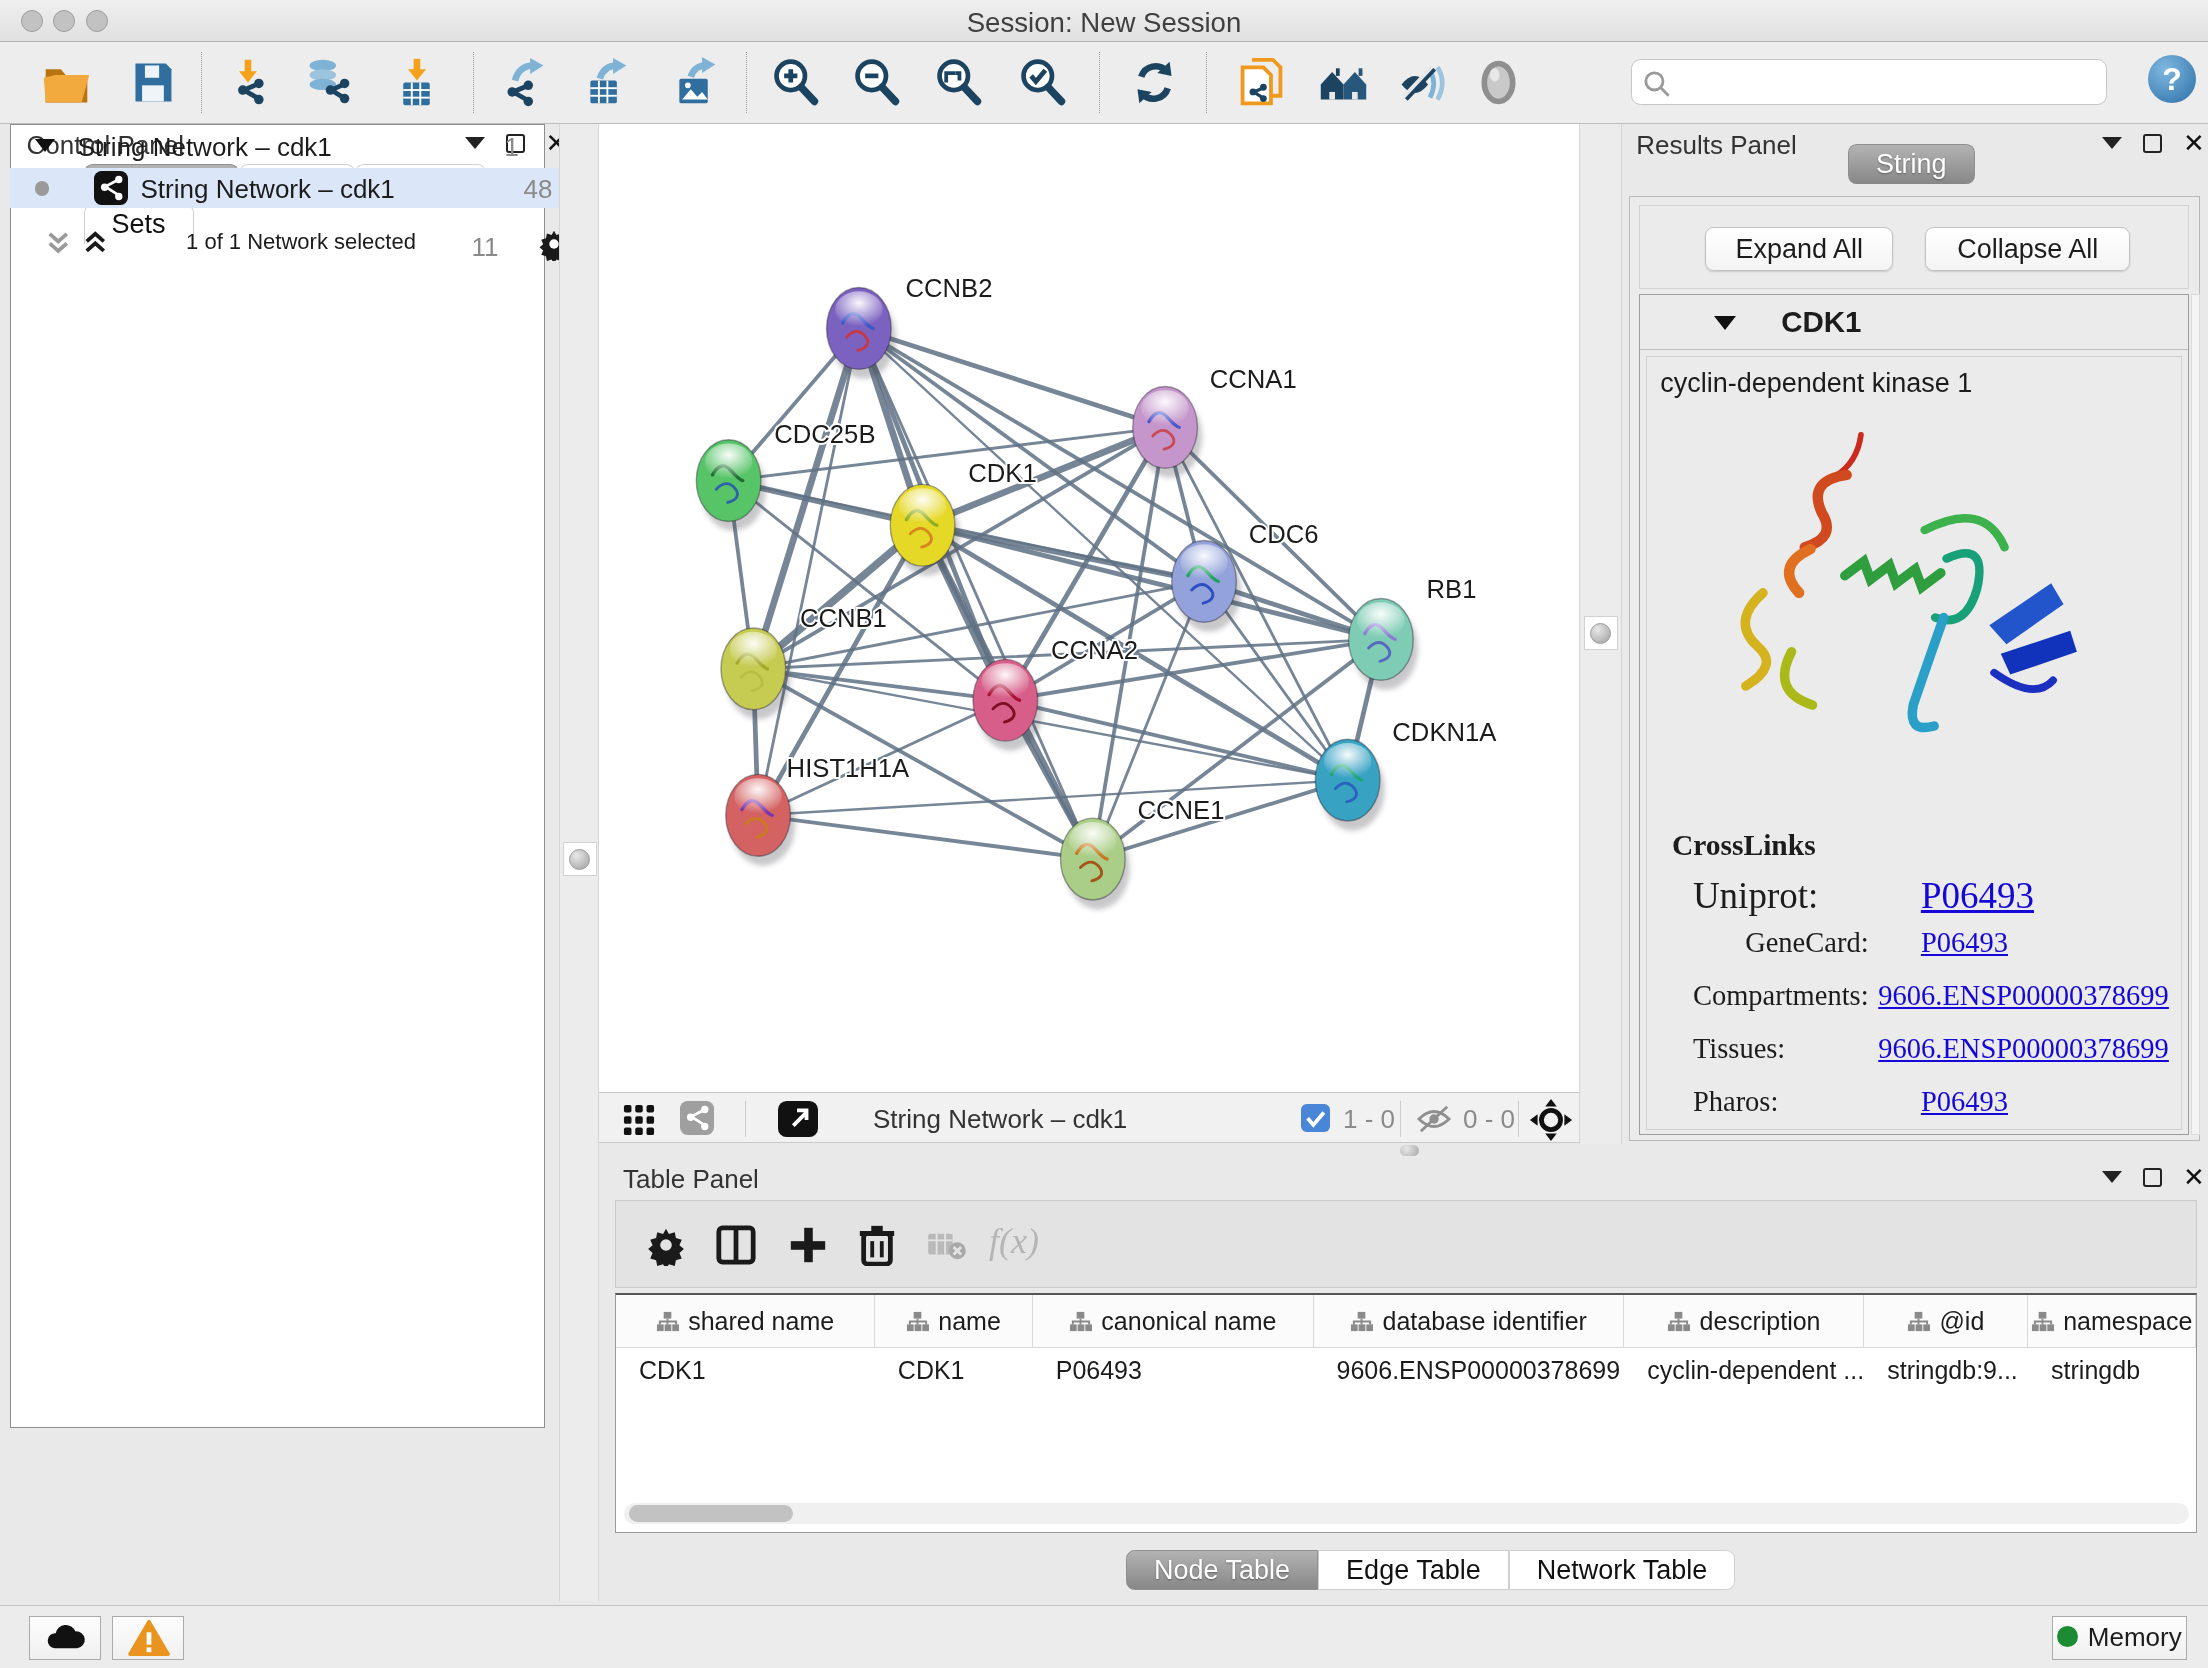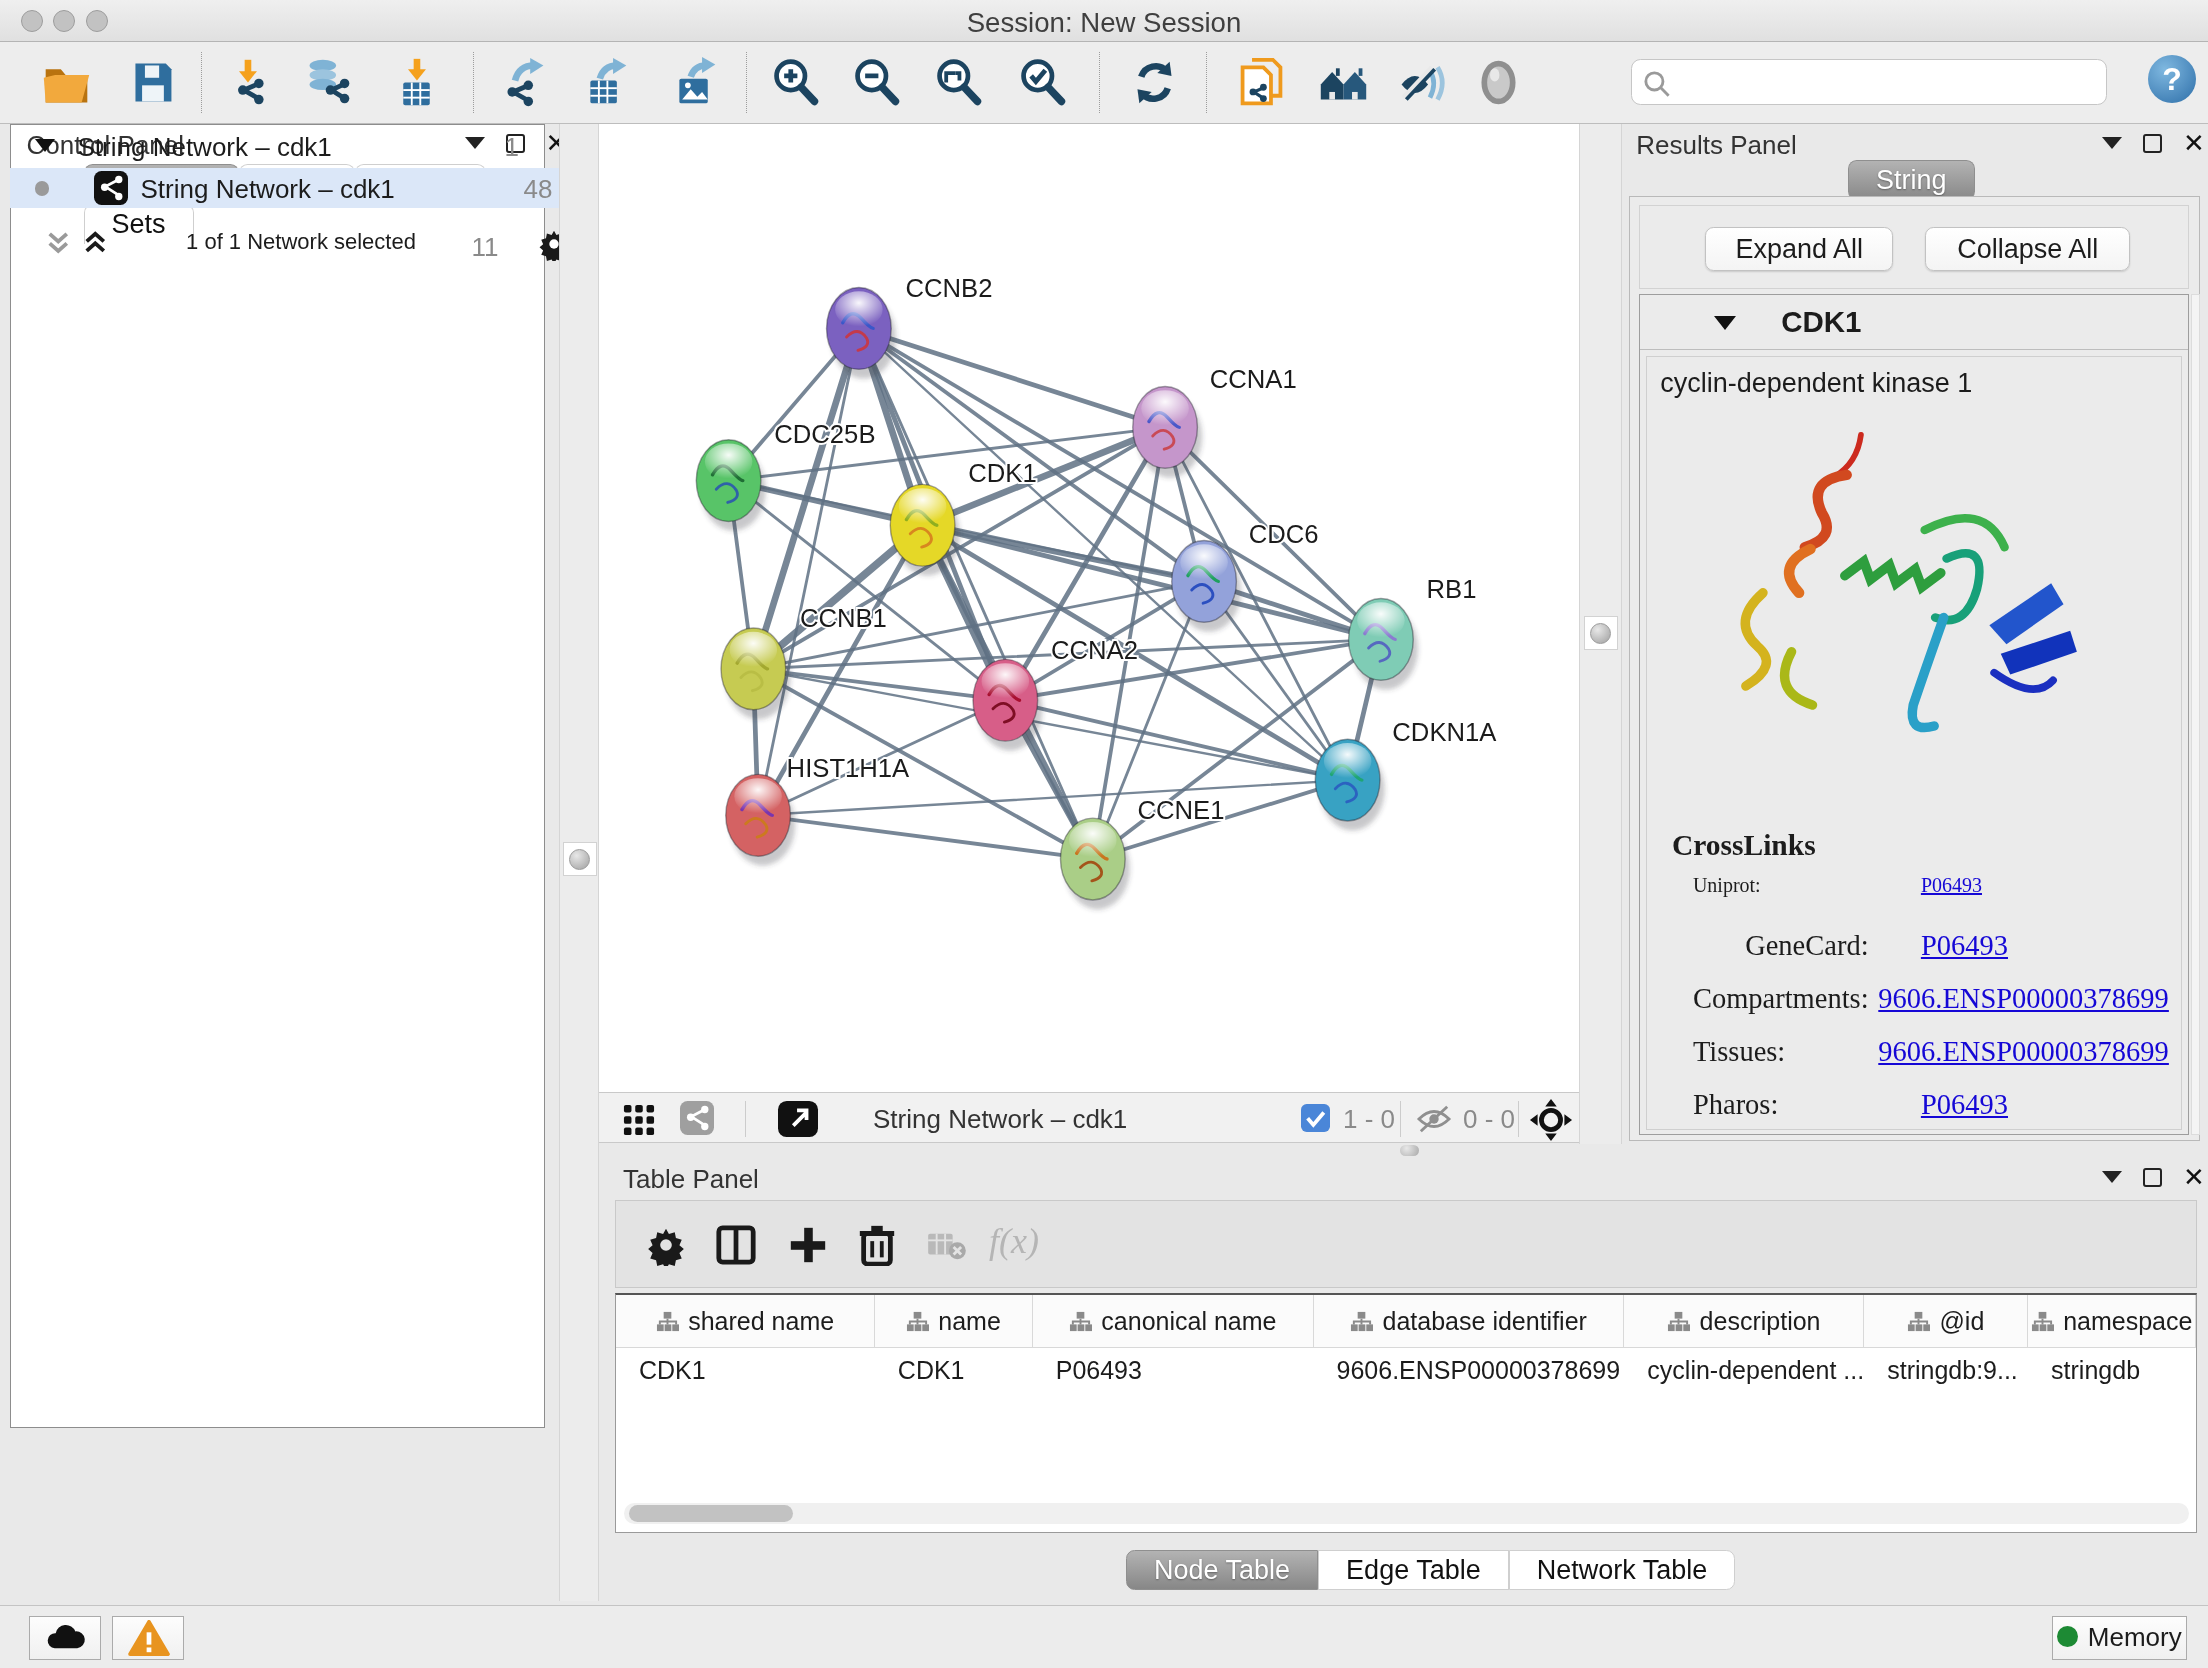--- a/index.html
+++ b/index.html
@@ -535,21 +535,21 @@
     </div>
 </div>
 
 <div class="abs" style="left:1622px; top:124px; width:587px; height:1020px;">
   <div class="abs ptitle" style="left:14.3px; top:5.7px;">Results Panel</div>
   <div class="abs wicons" style="left:480px; top:9.5px;">
     <div class="tri-down"></div>
     <div class="flo"></div>
     <div class="clo">✕</div>
   </div>
-  <div class="abs" style="left:226px; top:36px;">
+  <div class="abs" style="left:226px; top:20px;">
     <div class="tab sel" style="border-radius:8.6px;">String</div>
   </div>
   <div class="abs rbox" style="left:6.7px; top:72px; width:571px; height:945px;">
     <div class="abs" style="left:9.5px; top:7.6px; width:550px; height:84px; border:1px solid #d2d2d2; background:#ebebeb;">
       <div class="abs btn" style="left:65px; top:21px; width:188px; height:44px; line-height:42px;">Expand All</div>
       <div class="abs btn" style="left:285px; top:21px; width:205px; height:44px; line-height:42px;">Collapse All</div>
     </div>
     <div class="abs" style="left:9.5px; top:97px; width:550px; height:841px; border:1px solid #9d9d9d; background:#ebebeb;">
       <div class="abs" style="left:0; top:0; width:548px; height:55px; border-bottom:1px solid #bdbdbd;">
         <div class="abs" style="left:74px; top:21px; width:0; height:0; border-left:11.4px solid transparent; border-right:11.4px solid transparent; border-top:14.3px solid #111;"></div>
@@ -568,21 +568,21 @@
             <path d="M232,122 q62,-32 84,18" stroke="#3db14c" stroke-width="9"></path>
             <path d="M255,152 q44,-20 32,32 q-12,42 -44,30" stroke="#18a079" stroke-width="9"></path>
             <path d="M252,214 q-22,62 -32,92 q-6,30 22,22" stroke="#2aa0c8" stroke-width="10"></path>
             <path d="M305,272 q42,30 62,8" stroke="#1b2fc0" stroke-width="8"></path>
           </g>
           <polygon points="300,222 365,178 378,200 318,242" fill="#2255cc"></polygon>
           <polygon points="312,252 385,228 392,250 322,274" fill="#1133bb"></polygon>
         </svg>
         <div class="serif abs" style="left:25px; top:472px; font-size:29.5px; font-weight:bold;">CrossLinks</div>
         <div class="abs" id="crosslinks" style="left:46px; top:517px; width:476px;">
-            <div class="serif" style="display: flex; margin-bottom: 33px; font-size: 20px;">
+            <div class="serif" style="display: flex; margin-bottom: 10px; font-size: 37px;">
               <div style="width: 228px;">Uniprot:</div>
               <span class="link">P06493</span>
             </div>
             <div class="serif" style="display: flex; margin-bottom: 21px; font-size: 28.5px; text-align: center;">
               <div style="width: 228px;">GeneCard:</div>
               <span class="link">P06493</span>
             </div>
             <div class="serif" style="display: flex; margin-bottom: 21px; font-size: 28.5px;">
               <div style="width: 228px;">Compartments:</div>
               <span class="link">9606.ENSP00000378699</span>

